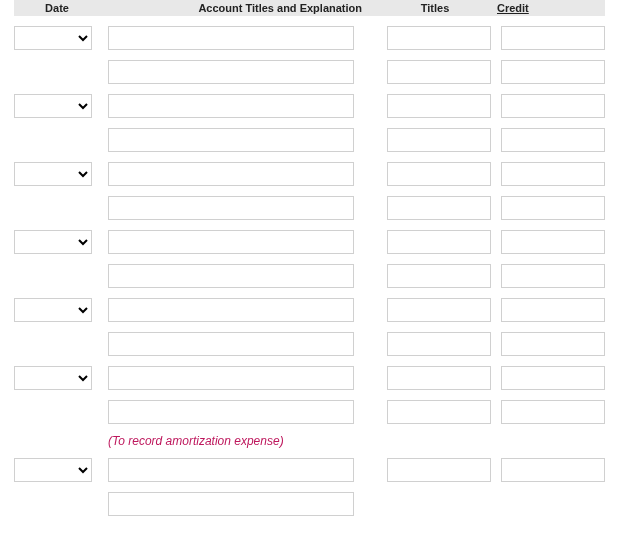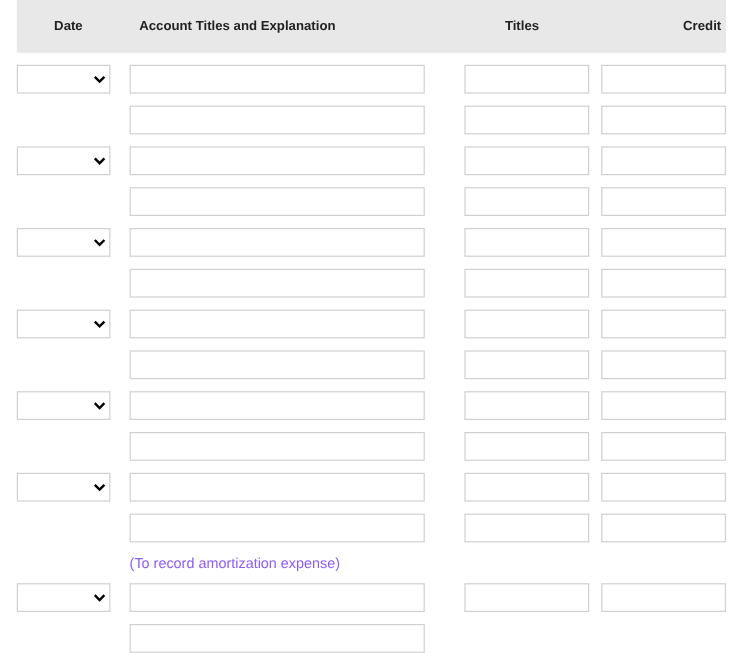--- a/index.html
+++ b/index.html
@@ -10,32 +10,32 @@
     padding: 0;
   }
   .wrap {
     width: 619px;
     padding: 0 14px 14px 14px;
   }
   .head-row {
     display: flex;
     align-items: center;
     background: #e8e8e8;
-    height: 44px;
+    height: 16px;
     padding: 0 4px;
     font-weight: bold;
     font-size: 11px;
     color: #222;
   }
   .col-date   { width: 78px;  flex: 0 0 auto; text-align: center; }
-  .col-acct-h { width: 250px; flex: 0 0 auto; text-align: left; padding-left: 4px; }
+  .col-acct-h { width: 250px; flex: 0 0 auto; text-align: right; padding-left: 4px; }
   .spacer-h   { flex: 1 1 auto; }
   .col-debit-h{ width: 104px; flex: 0 0 auto; text-align: center; }
   .gap-h      { width: 10px;  flex: 0 0 auto; }
-  .col-credit-h{width: 104px; flex: 0 0 auto; text-align: right; }
+  .col-credit-h{width: 104px; flex: 0 0 auto; text-align: left; text-decoration: underline; }
 
   .entry { margin-top: 10px; }
   .line {
     display: flex;
     align-items: center;
     gap: 0;
     margin-bottom: 10px;
   }
   .date-slot { width: 78px; flex: 0 0 auto; }
   .gap-a { width: 16px; flex: 0 0 auto; }
@@ -52,23 +52,24 @@
     background: #fff;
     font-size: 11px;
     padding: 2px 4px;
   }
   select.fld {
     appearance: auto;
     padding: 2px 2px;
   }
   .caption {
     font-size: 12px;
-    color: #8b5cf6;
+    color: #be185d;
     padding-left: 94px;
     margin: 2px 0 10px 0;
+    font-style: italic;
   }
 </style>
 </head>
 <body>
 
 <div class="wrap">
 
   <div class="head-row">
     <div class="col-date">Date</div>
     <div class="gap-a"></div>

